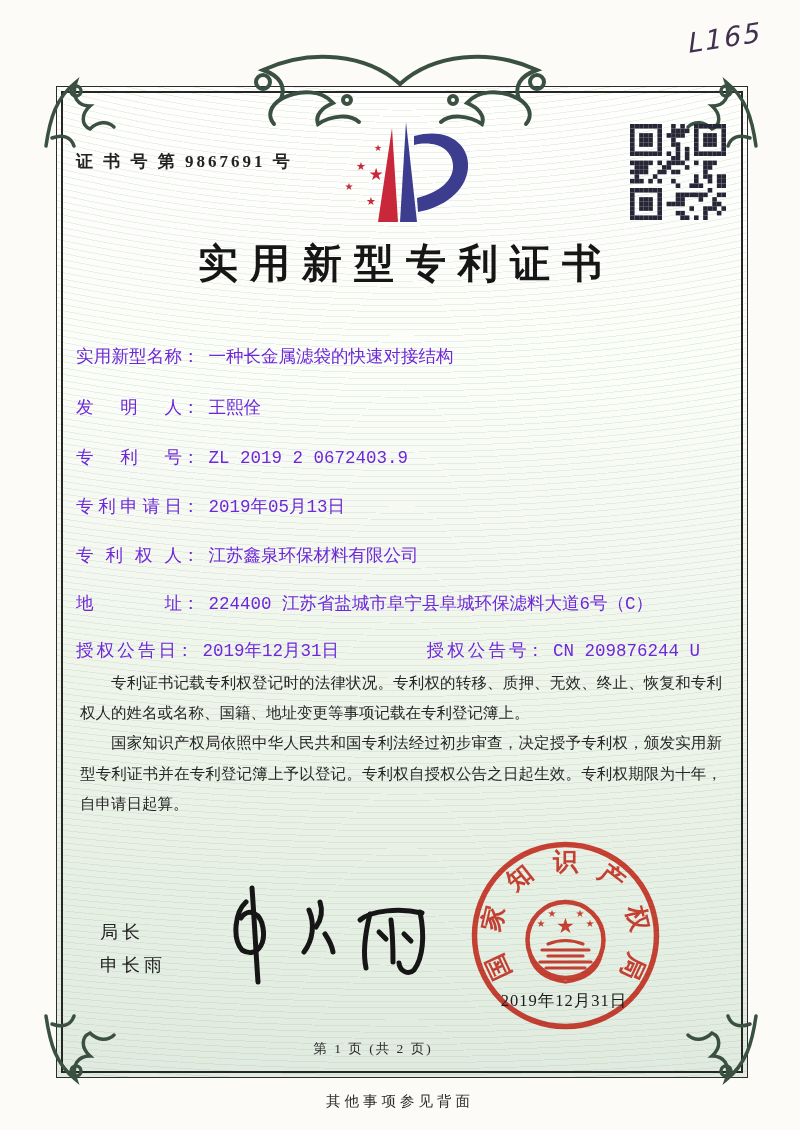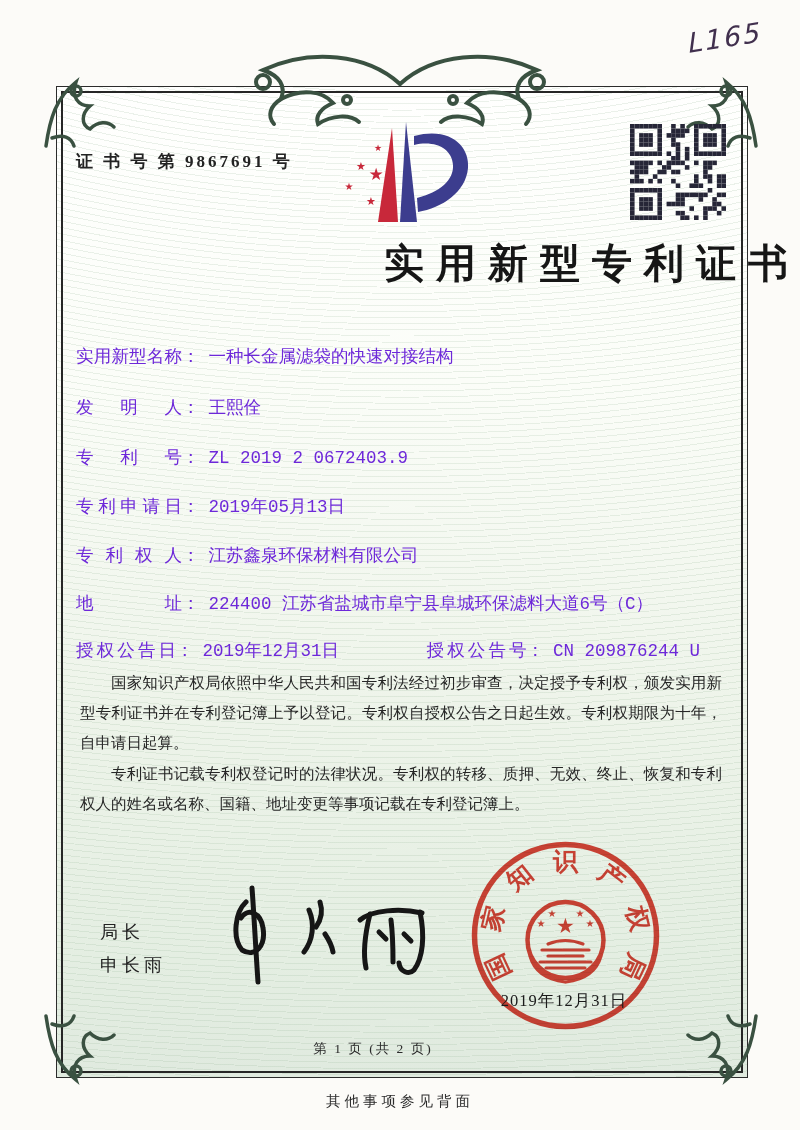--- a/index.html
+++ b/index.html
@@ -24,21 +24,21 @@
       repeating-radial-gradient(1400px 900px at 50% -520px,
         rgba(130,168,132,0) 0 8px, rgba(130,168,132,.16) 8px 9.5px),
       linear-gradient(180deg,#fffffe 0%,#fbfdf8 30%,#eef4ea 62%,#e4eee2 88%,#e0eadf 100%);
   }
   .frame-inner{position:absolute;inset:4px;border:2px solid #262626;}
   .flourish{position:absolute;pointer-events:none;}
   .cert-no{position:absolute;left:76px;top:126px;font-size:17px;letter-spacing:3px;font-weight:600;color:#232323;margin-top:24px;}
   .logo{position:absolute;left:330px;top:112px;width:146px;height:118px;}
   .qr{position:absolute;left:628px;top:122px;width:100px;height:100px;}
   .title{
-    position:absolute;left:0;top:236px;width:800px;text-align:right;
+    position:absolute;left:0;top:236px;width:800px;text-align:center;
     font-size:40px;font-weight:700;letter-spacing:12px;text-indent:12px;color:#161616;
   }
   .field-row{position:absolute;left:76px;font-size:17.5px;white-space:nowrap;color:#6d28d9;font-family:Liberation Mono, monospace;}
   .field-label{display:inline-block;width:106px;text-align:justify;text-align-last:justify;}
   .colon{margin-right:9px;}
   .grant-pair{display:inline-block;}
   .grant-pair + .grant-pair{margin-left:77px;}
   .grant-pair .field-label{width:100px;}
   .paras{
     position:absolute;left:80px;top:668px;width:642px;
@@ -353,22 +353,22 @@
 <div class="field-row" style="top:638px;">
   <span class="grant-pair">
     <span class="field-label">授权公告日</span><span class="colon">：</span><span>2019年12月31日</span>
   </span>
   <span class="grant-pair">
     <span class="field-label">授权公告号</span><span class="colon">：</span><span>CN 209876244 U</span>
   </span>
 </div>
 
 <div class="paras">
+  <p>专利证书记载专利权登记时的法律状况。专利权的转移、质押、无效、终止、恢复和专利权人的姓名或名称、国籍、地址变更等事项记载在专利登记簿上。</p>
   <p>国家知识产权局依照中华人民共和国专利法经过初步审查，决定授予专利权，颁发实用新型专利证书并在专利登记簿上予以登记。专利权自授权公告之日起生效。专利权期限为十年，自申请日起算。</p>
-  <p>专利证书记载专利权登记时的法律状况。专利权的转移、质押、无效、终止、恢复和专利权人的姓名或名称、国籍、地址变更等事项记载在专利登记簿上。</p>
 </div>
 
 <div class="signer-title">局长</div>
 <div class="signer-name">申长雨</div>
 
 <svg class="signature" viewBox="0 0 230 108">
   <g stroke="#161616" fill="none" stroke-width="5" stroke-linecap="round" stroke-linejoin="round">
     <path d="M34,20 C23,30 20,56 30,68 C43,76 54,64 51,46 C49,31 36,25 29,36"></path>
     <path d="M40,6 C42,32 44,72 46,100"></path>
     <path d="M97,28 C103,42 101,58 92,70"></path>

